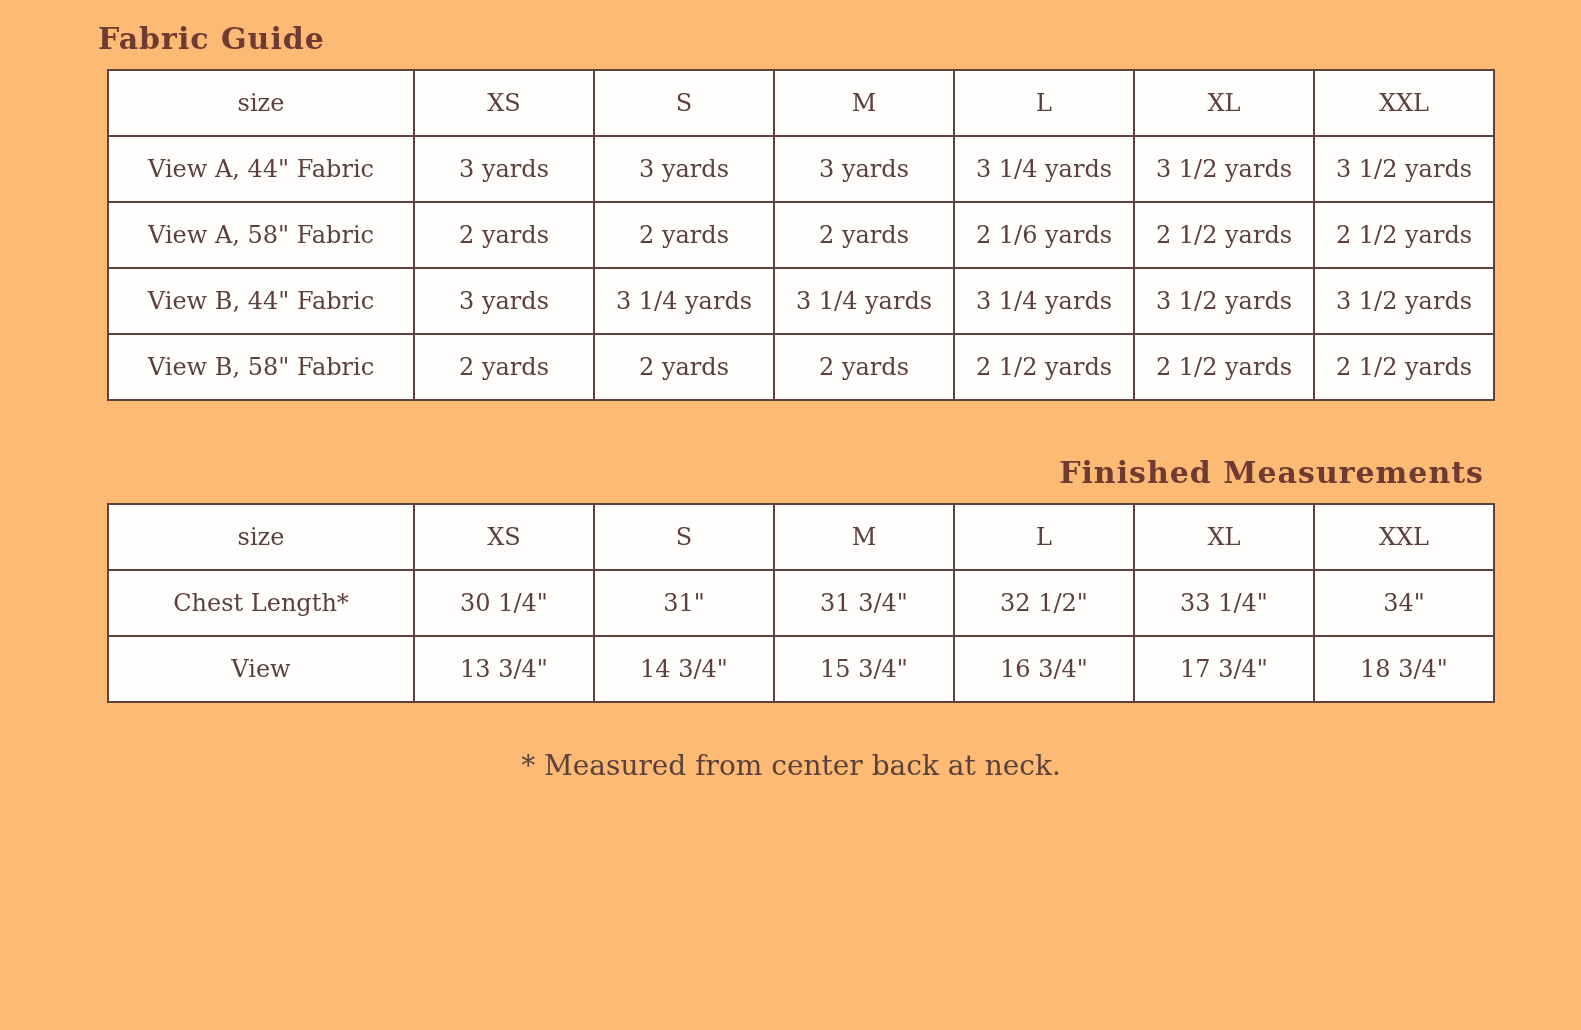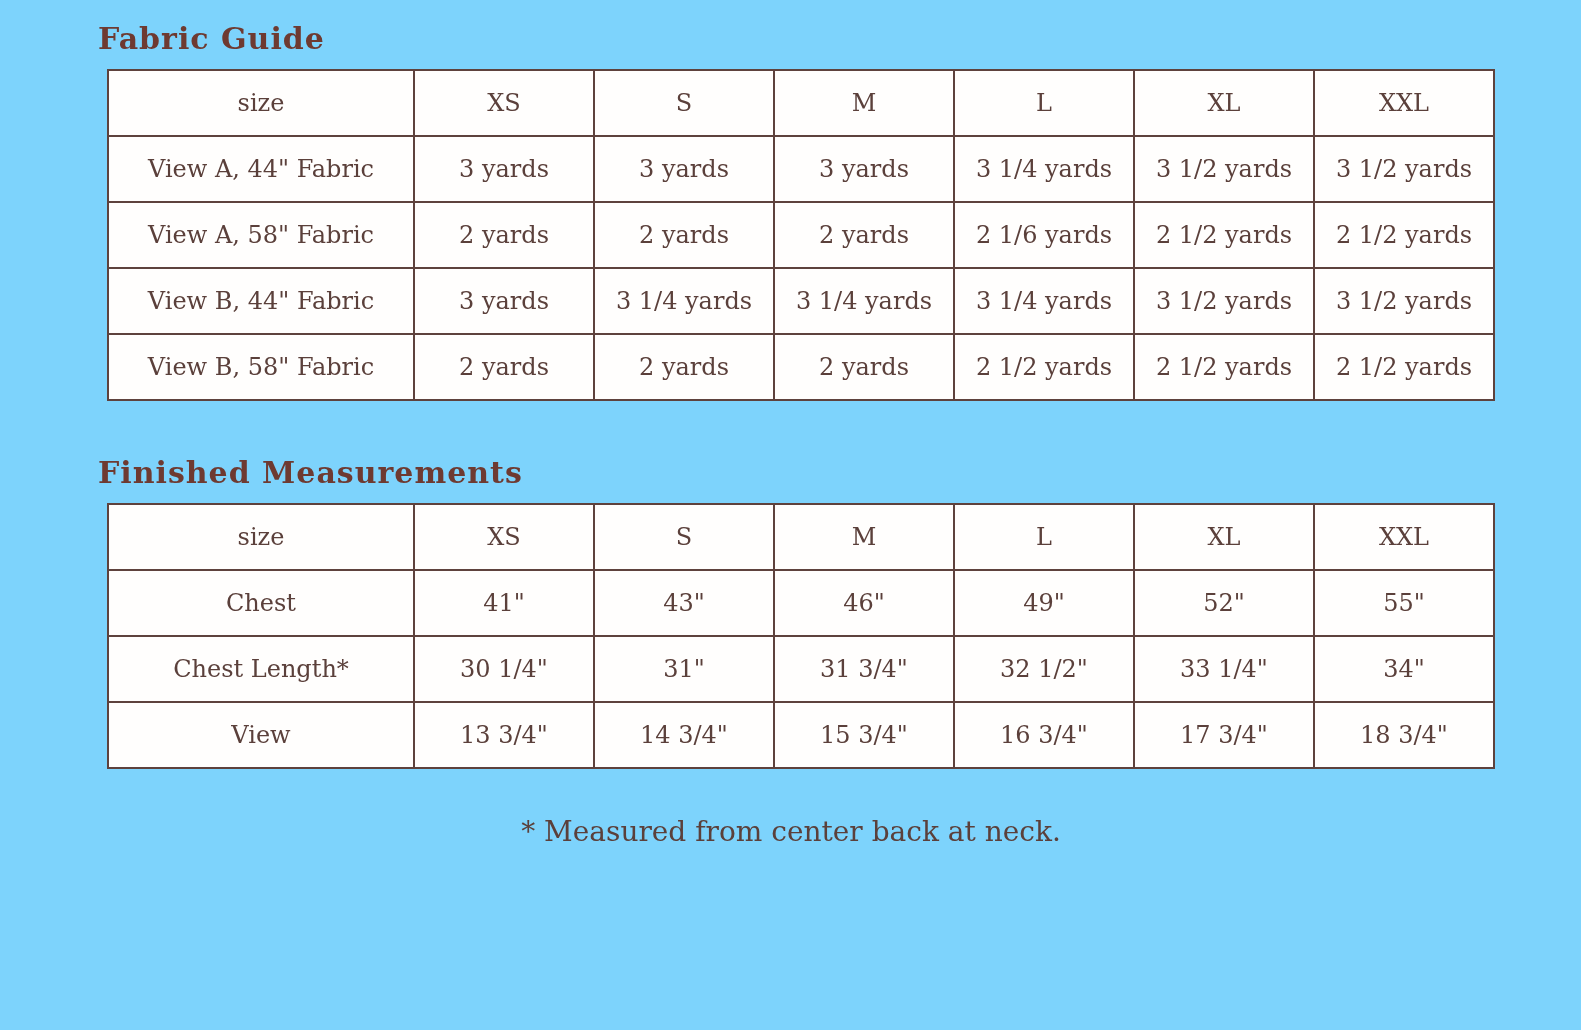--- a/index.html
+++ b/index.html
@@ -6,33 +6,34 @@
     margin: 0;
     padding: 0;
     background: #ffffff;
     font-family: "DejaVu Serif", "Liberation Serif", serif;
   }
   .page {
     width: 1581px;
     height: 1030px;
     box-sizing: border-box;
     padding: 22px 97px 0 97px;
-    background: #7dd3fc;
+    background: #fdba74;
     overflow: hidden;
   }
   h2.section-title {
     margin: 0 0 13px 1px;
     font-size: 30px;
     line-height: 34px;
     font-weight: bold;
     letter-spacing: 1px;
     color: #6e3a31;
   }
   h2.section-title.second {
     margin-top: 55px;
+    text-align: right;
   }
   table.size-table {
     border-collapse: collapse;
     table-layout: fixed;
     width: 1387px;
     background: #fffefd;
     margin-left: 10px;
   }
   table.size-table col.label-col { width: 306px; }
   table.size-table col.size-col  { width: 180px; }
@@ -142,29 +143,20 @@
           <th>XS</th>
           <th>S</th>
           <th>M</th>
           <th>L</th>
           <th>XL</th>
           <th>XXL</th>
         </tr>
       </thead>
       <tbody>
         <tr>
-          <td>Chest</td>
-          <td>41"</td>
-          <td>43"</td>
-          <td>46"</td>
-          <td>49"</td>
-          <td>52"</td>
-          <td>55"</td>
-        </tr>
-        <tr>
           <td>Chest Length*</td>
           <td>30 1/4"</td>
           <td>31"</td>
           <td>31 3/4"</td>
           <td>32 1/2"</td>
           <td>33 1/4"</td>
           <td>34"</td>
         </tr>
         <tr>
           <td>View</td>

